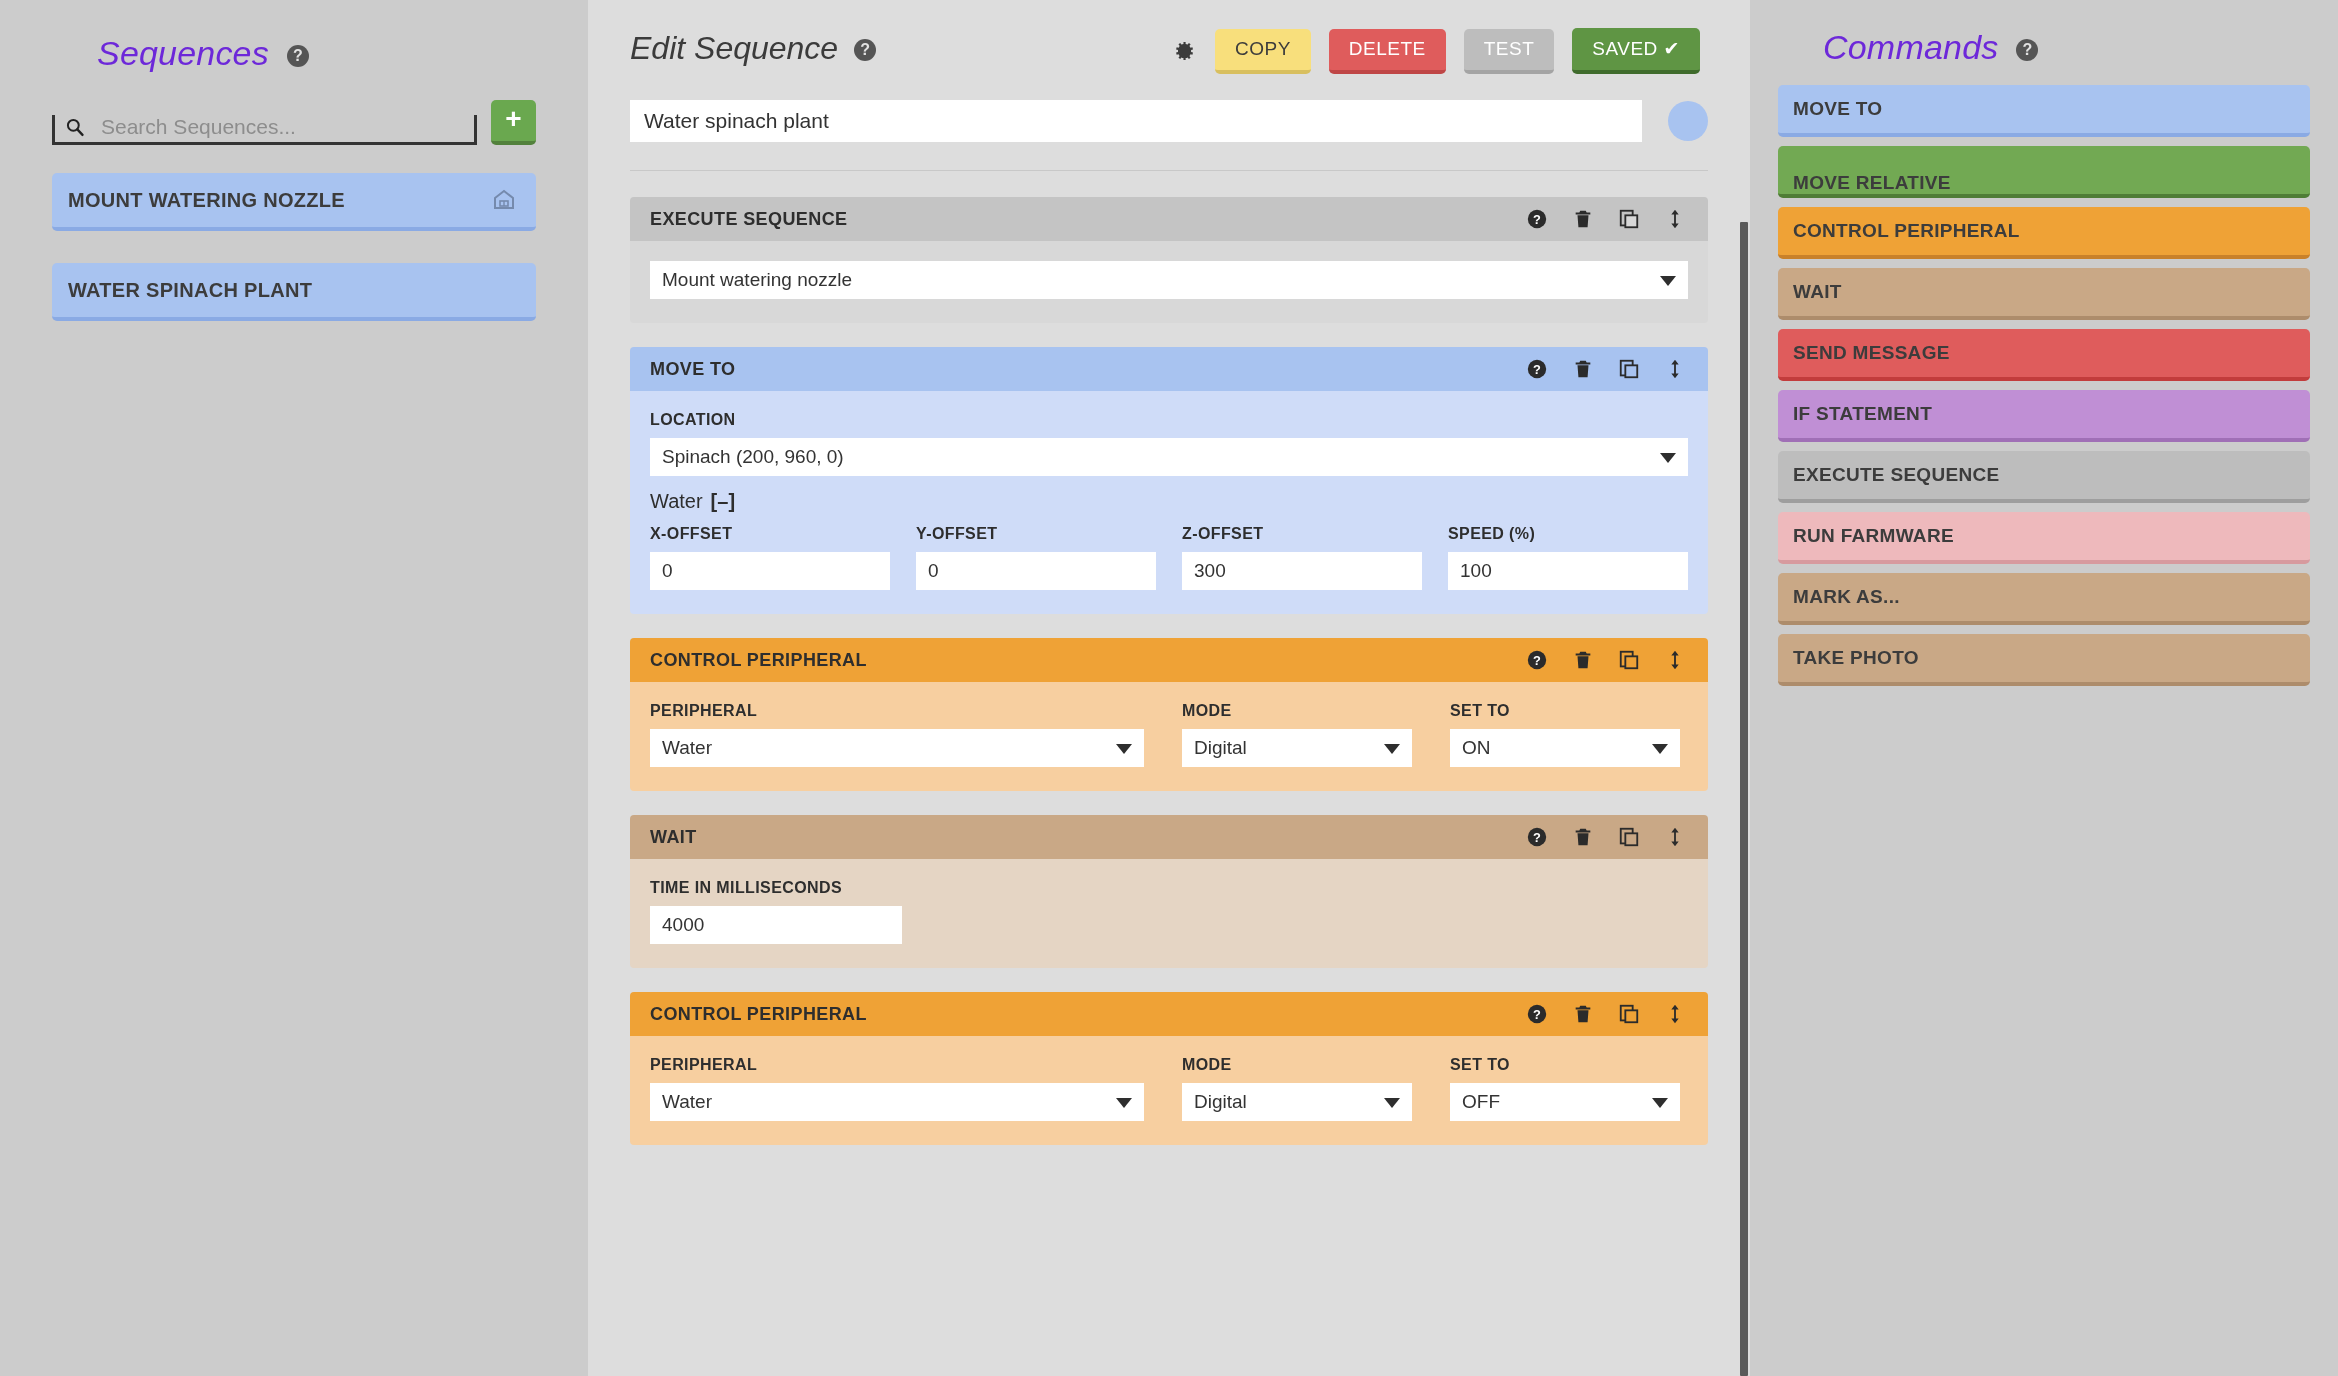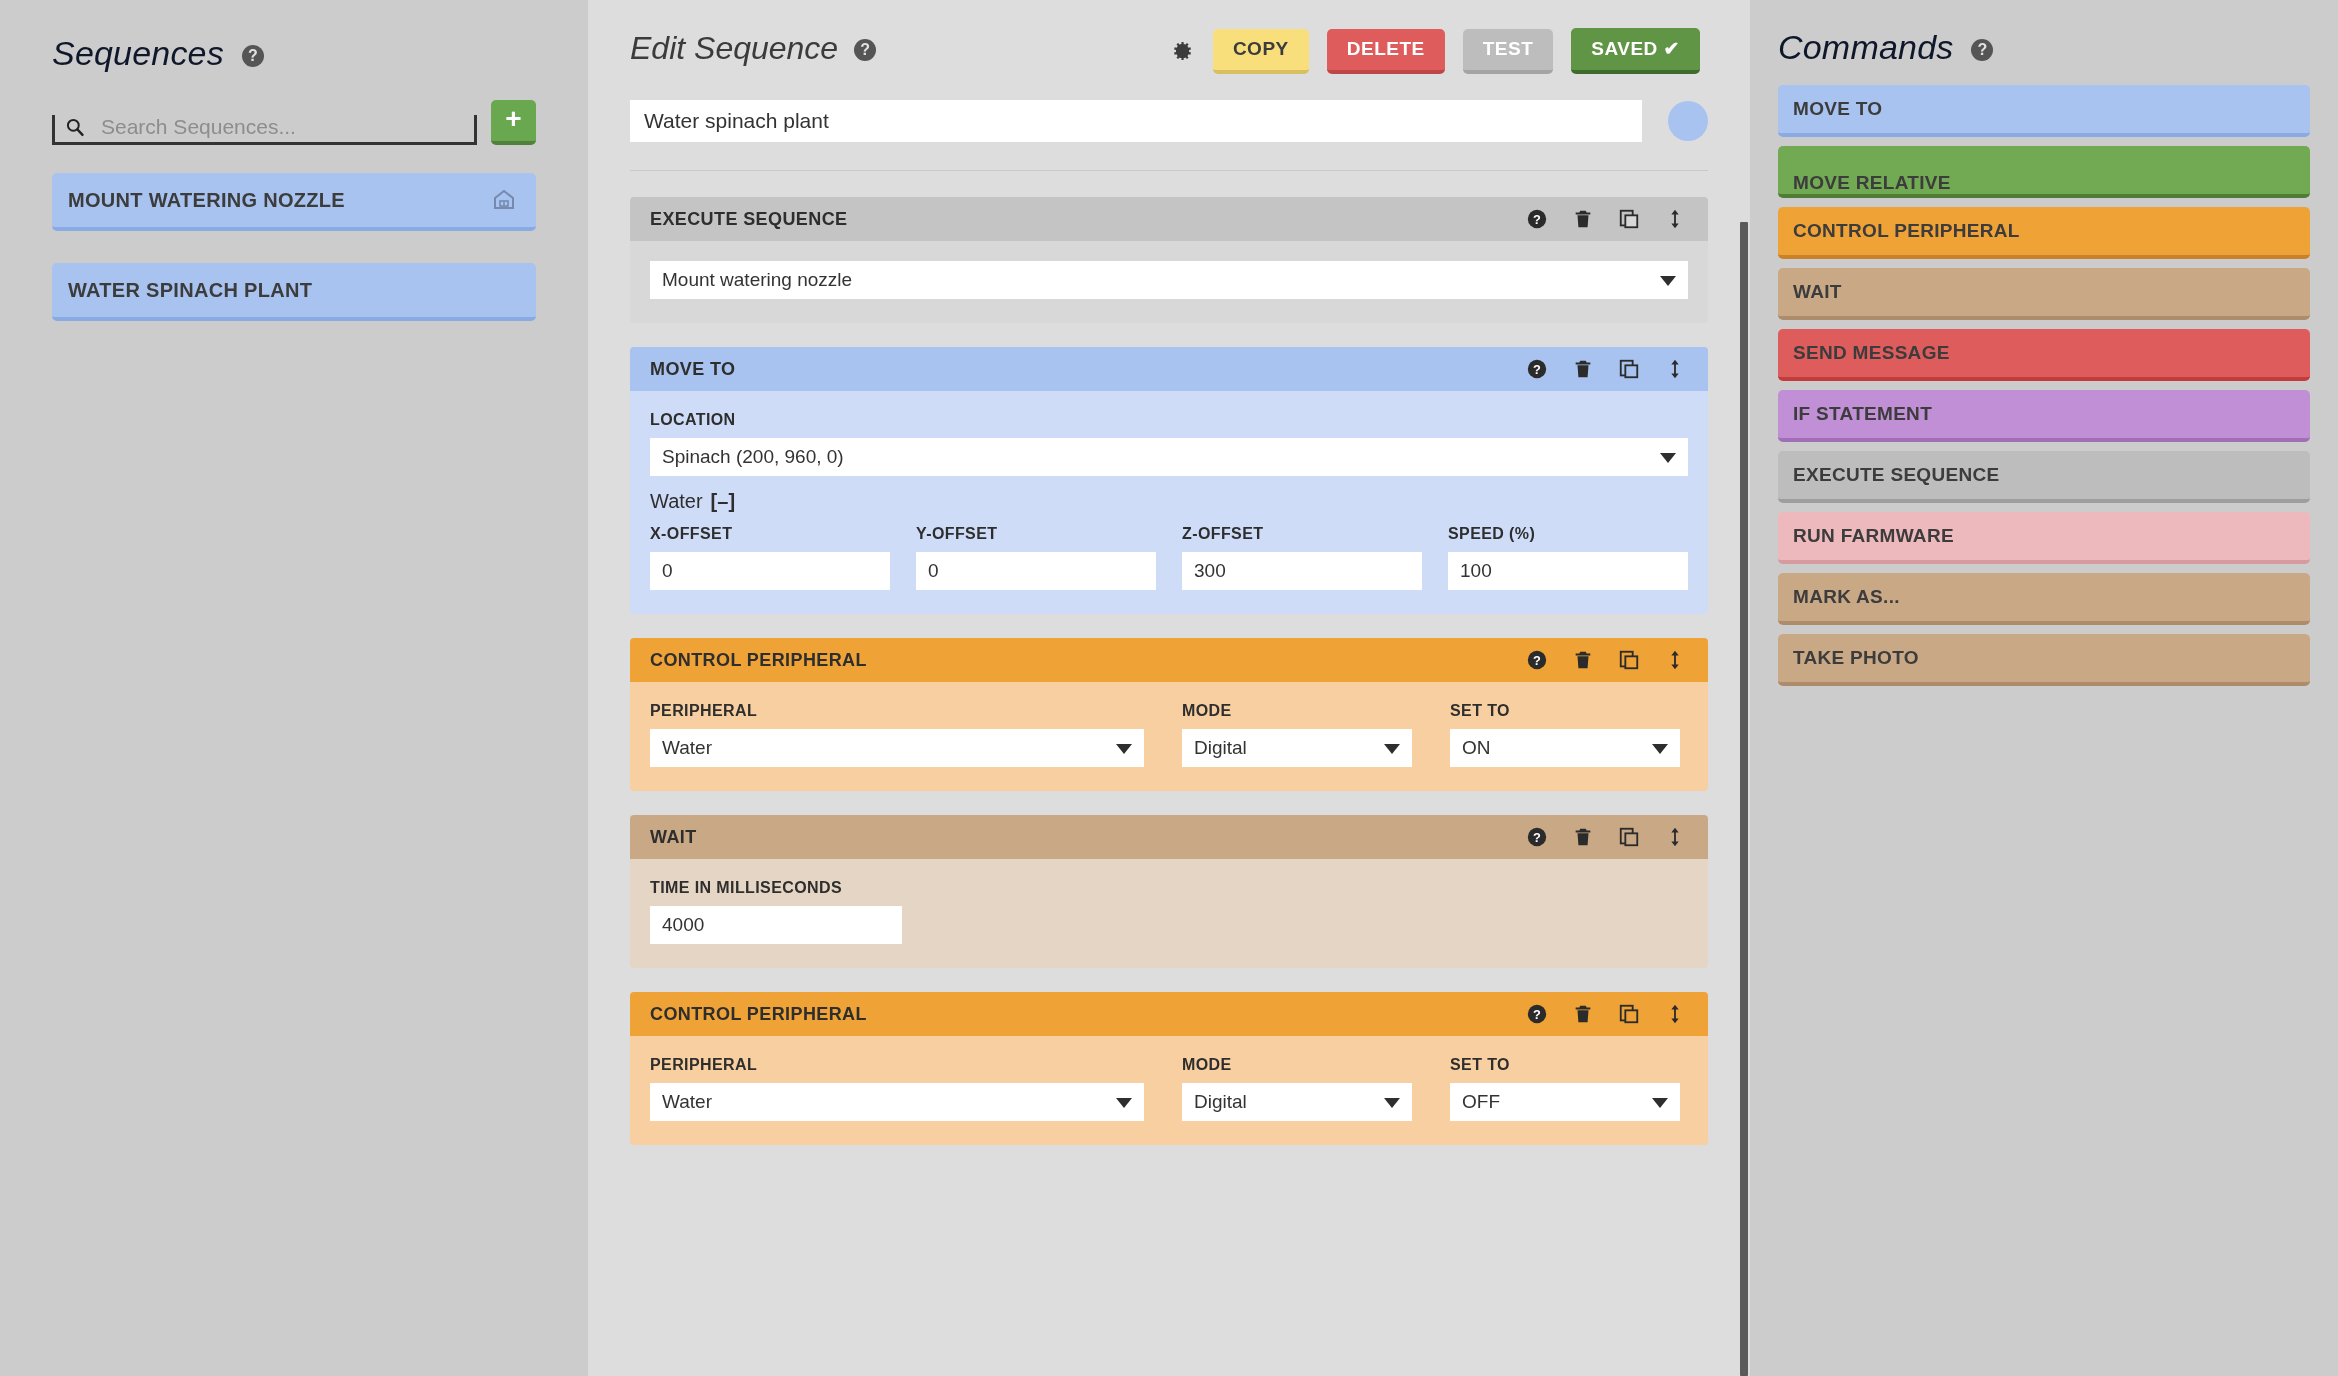--- a/index.html
+++ b/index.html
@@ -14,21 +14,21 @@
   
   .left-panel {
     width: 588px; flex: 0 0 588px;
     background: #cccccc;
     padding: 34px 52px 0 52px;
     position: relative;
   }
   .panel-title-row { display: flex; align-items: center; gap: 18px; }
   .panel-title {
     font-size: 34px; font-style: italic; font-weight: 400;
-    color: #0f172a; letter-spacing: .2px;
+    color: #6d28d9; letter-spacing: .2px; margin-left: 45px;
   }
   .help-badge {
     width: 22px; height: 22px; border-radius: 50%;
     background: #555; color: #e2e2e2;
     font-size: 16px; font-weight: bold; font-style: normal;
     display: inline-flex; align-items: center; justify-content: center;
     line-height: 1; flex: 0 0 auto; margin-top: 4px;
   }
   .search-row {
     margin-top: 27px; display: flex; align-items: flex-end; gap: 14px;
@@ -85,21 +85,21 @@
     padding-right: 8px;
   }
   .center-title-row { display: flex; align-items: center; gap: 16px; }
   .center-title {
     font-size: 32px; font-style: italic; color: #3b3b3b;
   }
   .head-actions { display: flex; align-items: center; gap: 18px; margin-top: 6px; }
   .gear-icon { width: 26px; height: 26px; cursor: pointer; }
   .btn {
     border: none; border-radius: 5px;
-    font-size: 19px; font-weight: bold; letter-spacing: .5px;
+    font-size: 19px; font-weight: normal; letter-spacing: .5px;
     padding: 9px 20px 10px; cursor: pointer;
     font-family: "Liberation Sans", sans-serif;
   }
   .btn-copy  { background: #f8df7c; color: #3c3c3c; border-bottom: 4px solid #d8bf5f; }
   .btn-delete{ background: #df5c5c; color: #fff;    border-bottom: 4px solid #bf4646; }
   .btn-test  { background: #bdbdbd; color: #fff;    border-bottom: 4px solid #a4a4a4; }
   .btn-saved { background: #5f9544; color: #fff;    border-bottom: 4px solid #3f6b2c; }
 
   .title-row {
     margin-top: 26px; display: flex; align-items: center; gap: 26px;

